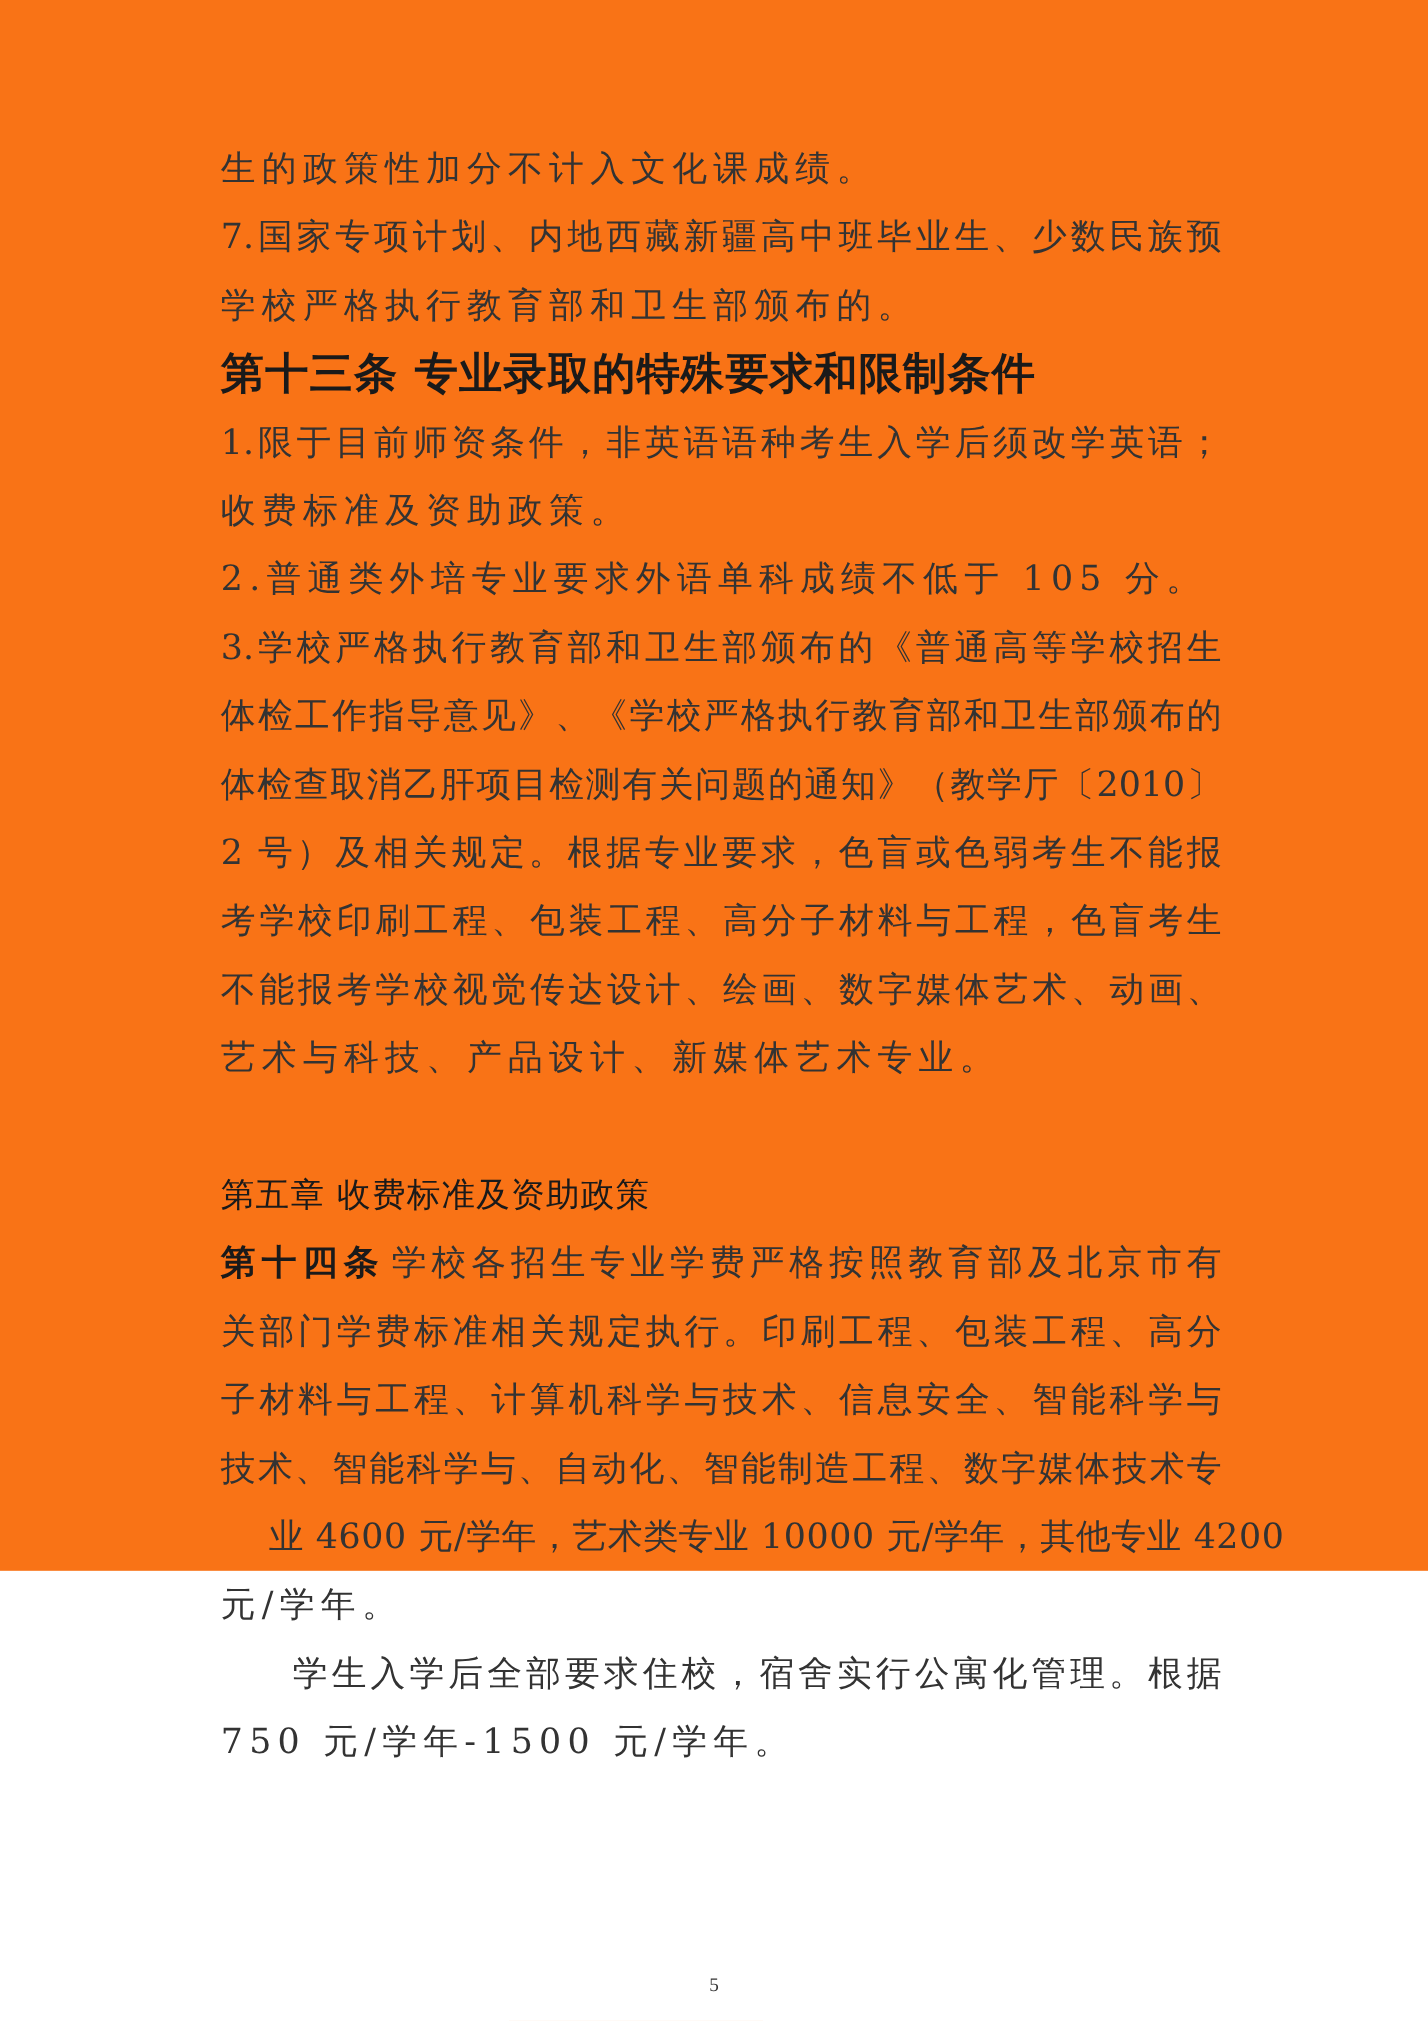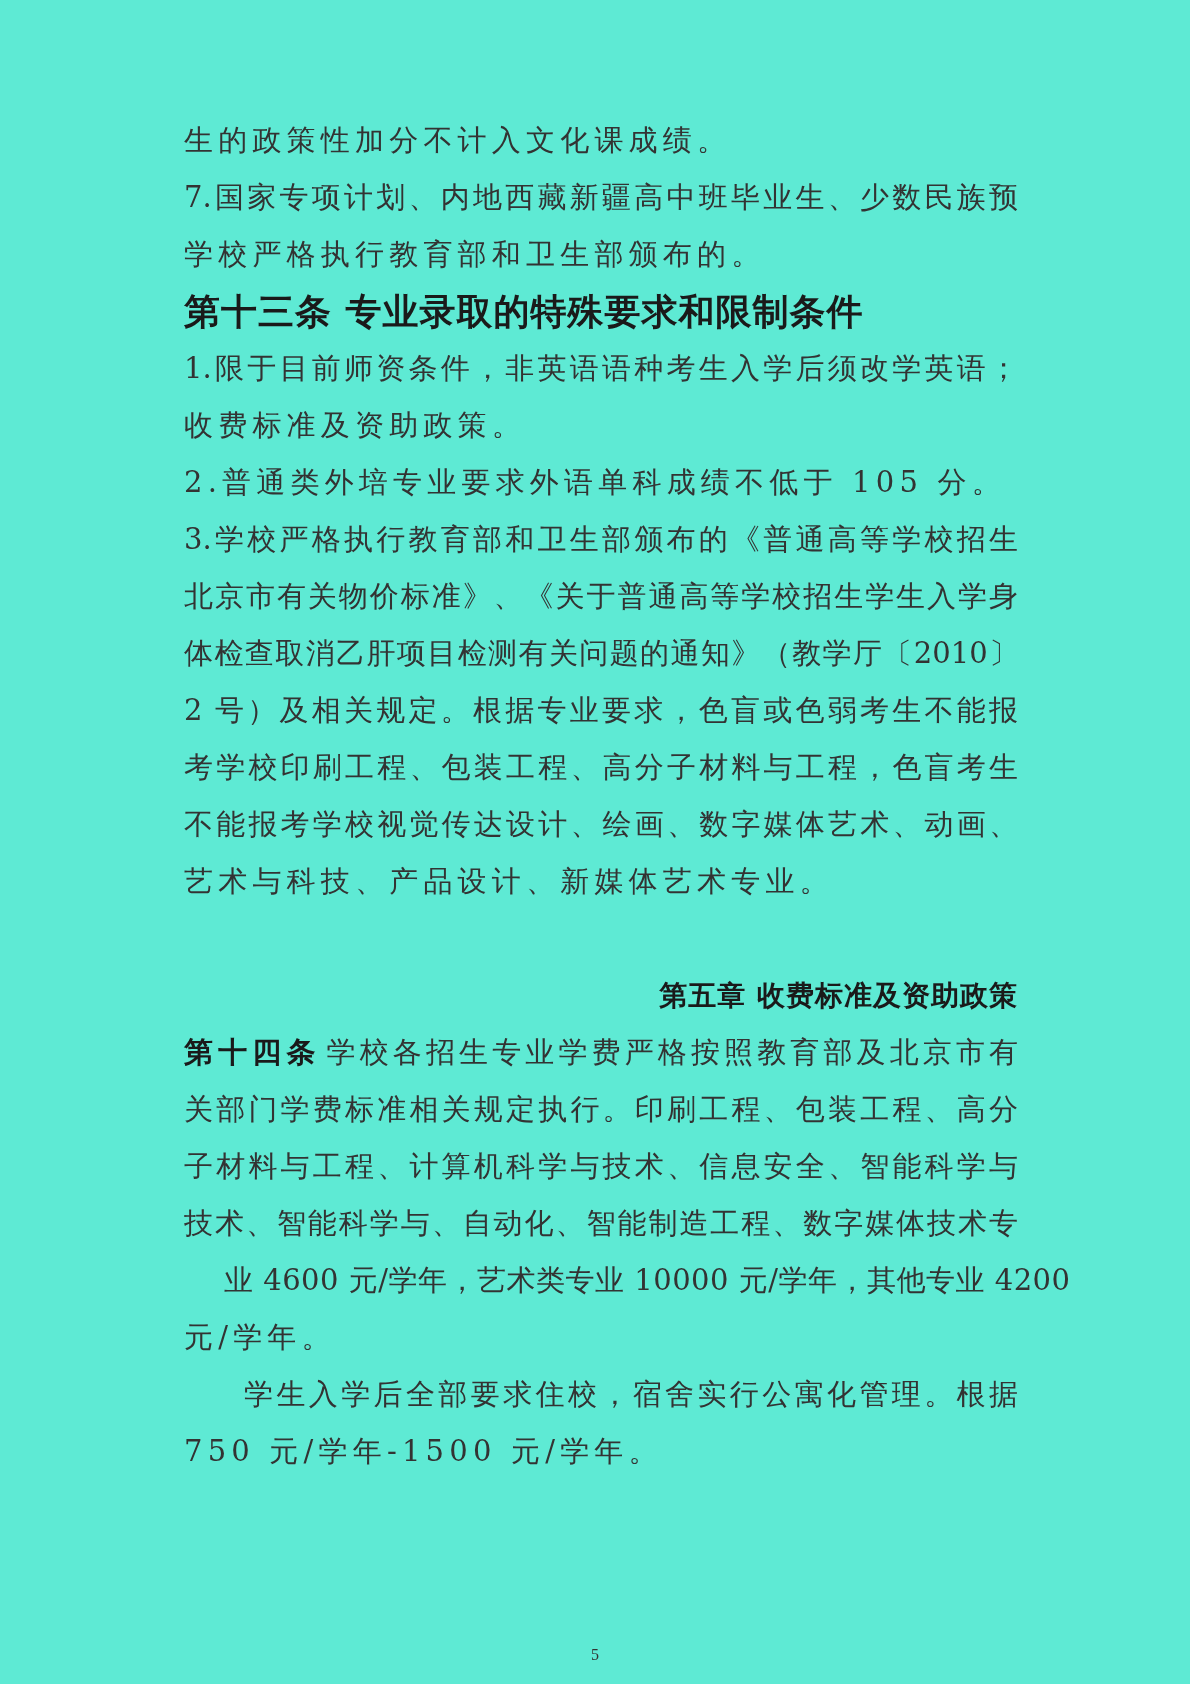--- a/index.html
+++ b/index.html
@@ -1,38 +1,38 @@
 <!DOCTYPE html>
 <html><head>
 <meta charset="utf-8">
 <style>
   html, body { margin: 0; padding: 0; background: #ffffff; }
   body {
     width: 1190px; height: 1684px; position: relative; overflow: hidden;
     font-family: "DejaVu Serif", "Liberation Serif", serif;
     color: #2a2a2a;
   }
-  .page { position: absolute; left: 0; top: 0; width: 1190px; height: 1684px; background: #5eead4; }
+  .page { position: absolute; left: 0; top: 0; width: 1190px; height: 1309px; background: #f97316; }
   .content {
     position: absolute; left: 184px; top: 112px; width: 834px;
   }
   .line {
     font-size: 29px; line-height: 57px; height: 57px;
     letter-spacing: 5.2px; white-space: nowrap; overflow: visible;
     font-weight: normal; color: #333;
   }
   .line.justify { text-align: justify; text-align-last: justify; letter-spacing: 0; }
   .heading {
     font-family: "DejaVu Sans", "Liberation Sans", sans-serif;
     font-weight: bold; font-size: 36px; letter-spacing: 1px; color: #1a1a1a;
   }
   .chapter {
     font-family: "DejaVu Sans", "Liberation Sans", sans-serif;
-    font-weight: bold; font-size: 28px; letter-spacing: 1px; color: #1a1a1a;
-    text-align: right; padding-left: 0;
+    font-weight: normal; font-size: 28px; letter-spacing: 1px; color: #1a1a1a;
+    text-align: left; padding-left: 0;
   }
   .bold-lead {
     font-family: "DejaVu Sans", "Liberation Sans", sans-serif;
     font-weight: bold; letter-spacing: 1px; color: #1a1a1a; margin-right: 6px;
   }
   .indent { padding-left: 60px; }
   .spacer { height: 57px; }
   .page-number {
     position: absolute; left: 0; width: 1190px; top: 1646px;
     text-align: center; font-size: 16px; color: #333;
@@ -47,21 +47,21 @@
 
     <div class="line justify" style="text-align-last:left;letter-spacing:5.2px;">生的政策性加分不计入文化课成绩。</div>
     <div class="line justify">7.国家专项计划、内地西藏新疆高中班毕业生、少数民族预</div>
     <div class="line">学校严格执行教育部和卫生部颁布的。</div>
 
     <div class="line heading">第十三条  专业录取的特殊要求和限制条件</div>
     <div class="line justify">1.限于目前师资条件，非英语语种考生入学后须改学英语；</div>
     <div class="line">收费标准及资助政策。</div>
     <div class="line">2.普通类外培专业要求外语单科成绩不低于 105 分。</div>
     <div class="line justify">3.学校严格执行教育部和卫生部颁布的《普通高等学校招生</div>
-    <div class="line justify">北京市有关物价标准》、《关于普通高等学校招生学生入学身</div>
+    <div class="line justify">体检工作指导意见》、《学校严格执行教育部和卫生部颁布的</div>
     <div class="line justify">体检查取消乙肝项目检测有关问题的通知》（教学厅〔2010〕</div>
     <div class="line justify">2 号）及相关规定。根据专业要求，色盲或色弱考生不能报</div>
     <div class="line justify">考学校印刷工程、包装工程、高分子材料与工程，色盲考生</div>
     <div class="line justify">不能报考学校视觉传达设计、绘画、数字媒体艺术、动画、</div>
     <div class="line">艺术与科技、产品设计、新媒体艺术专业。</div>
 
     <div class="spacer"></div>
 
     <div class="line chapter">第五章  收费标准及资助政策</div>
 

